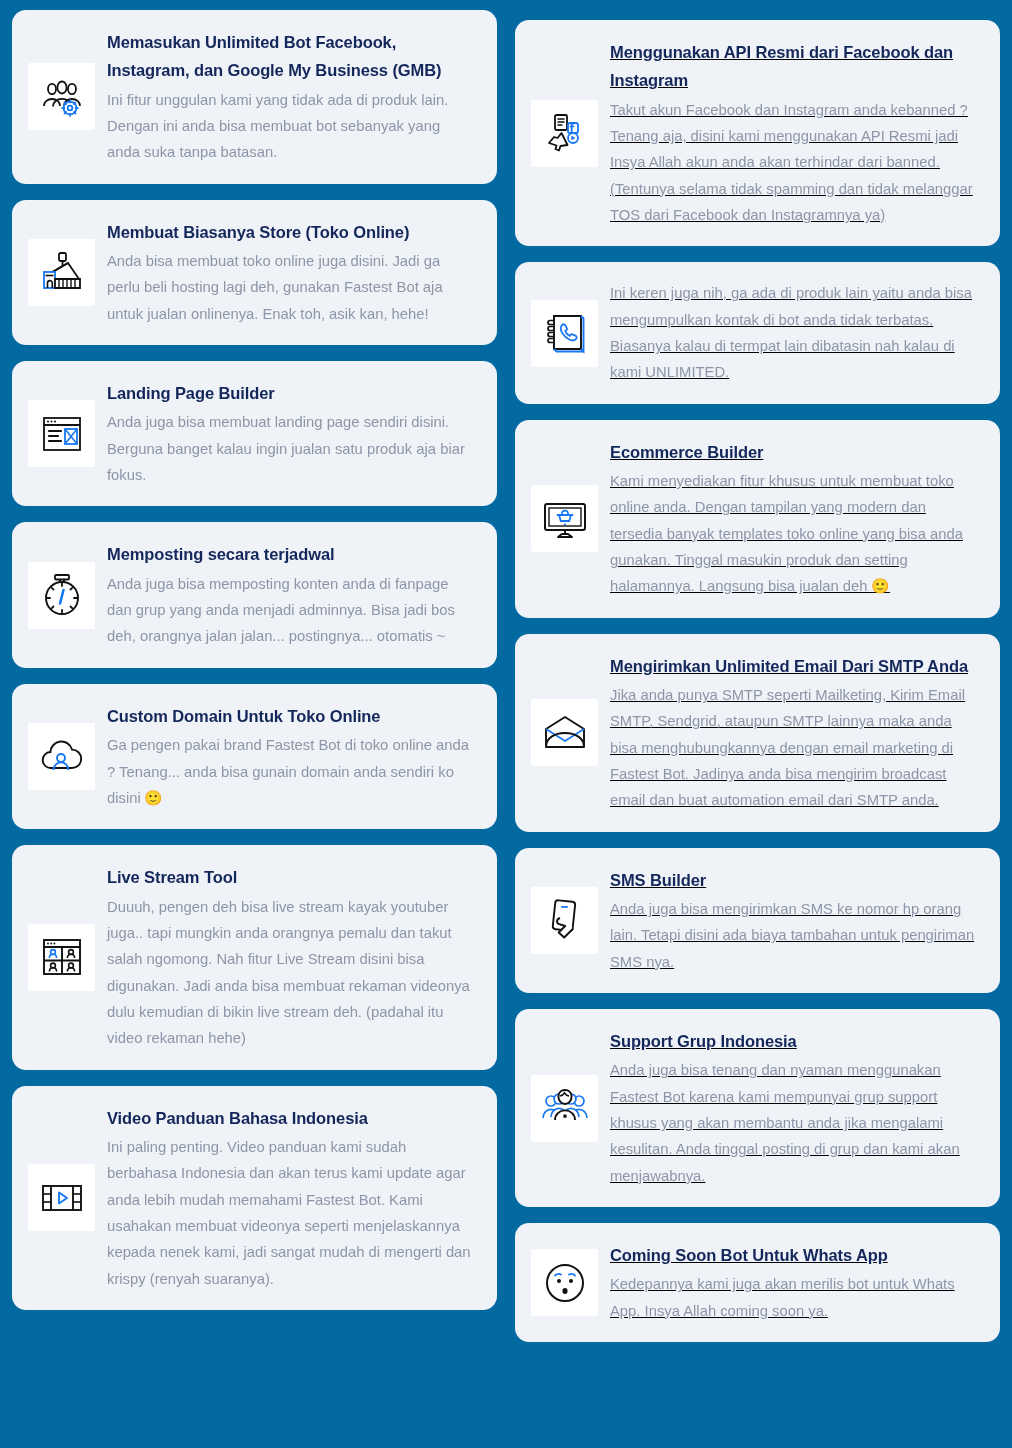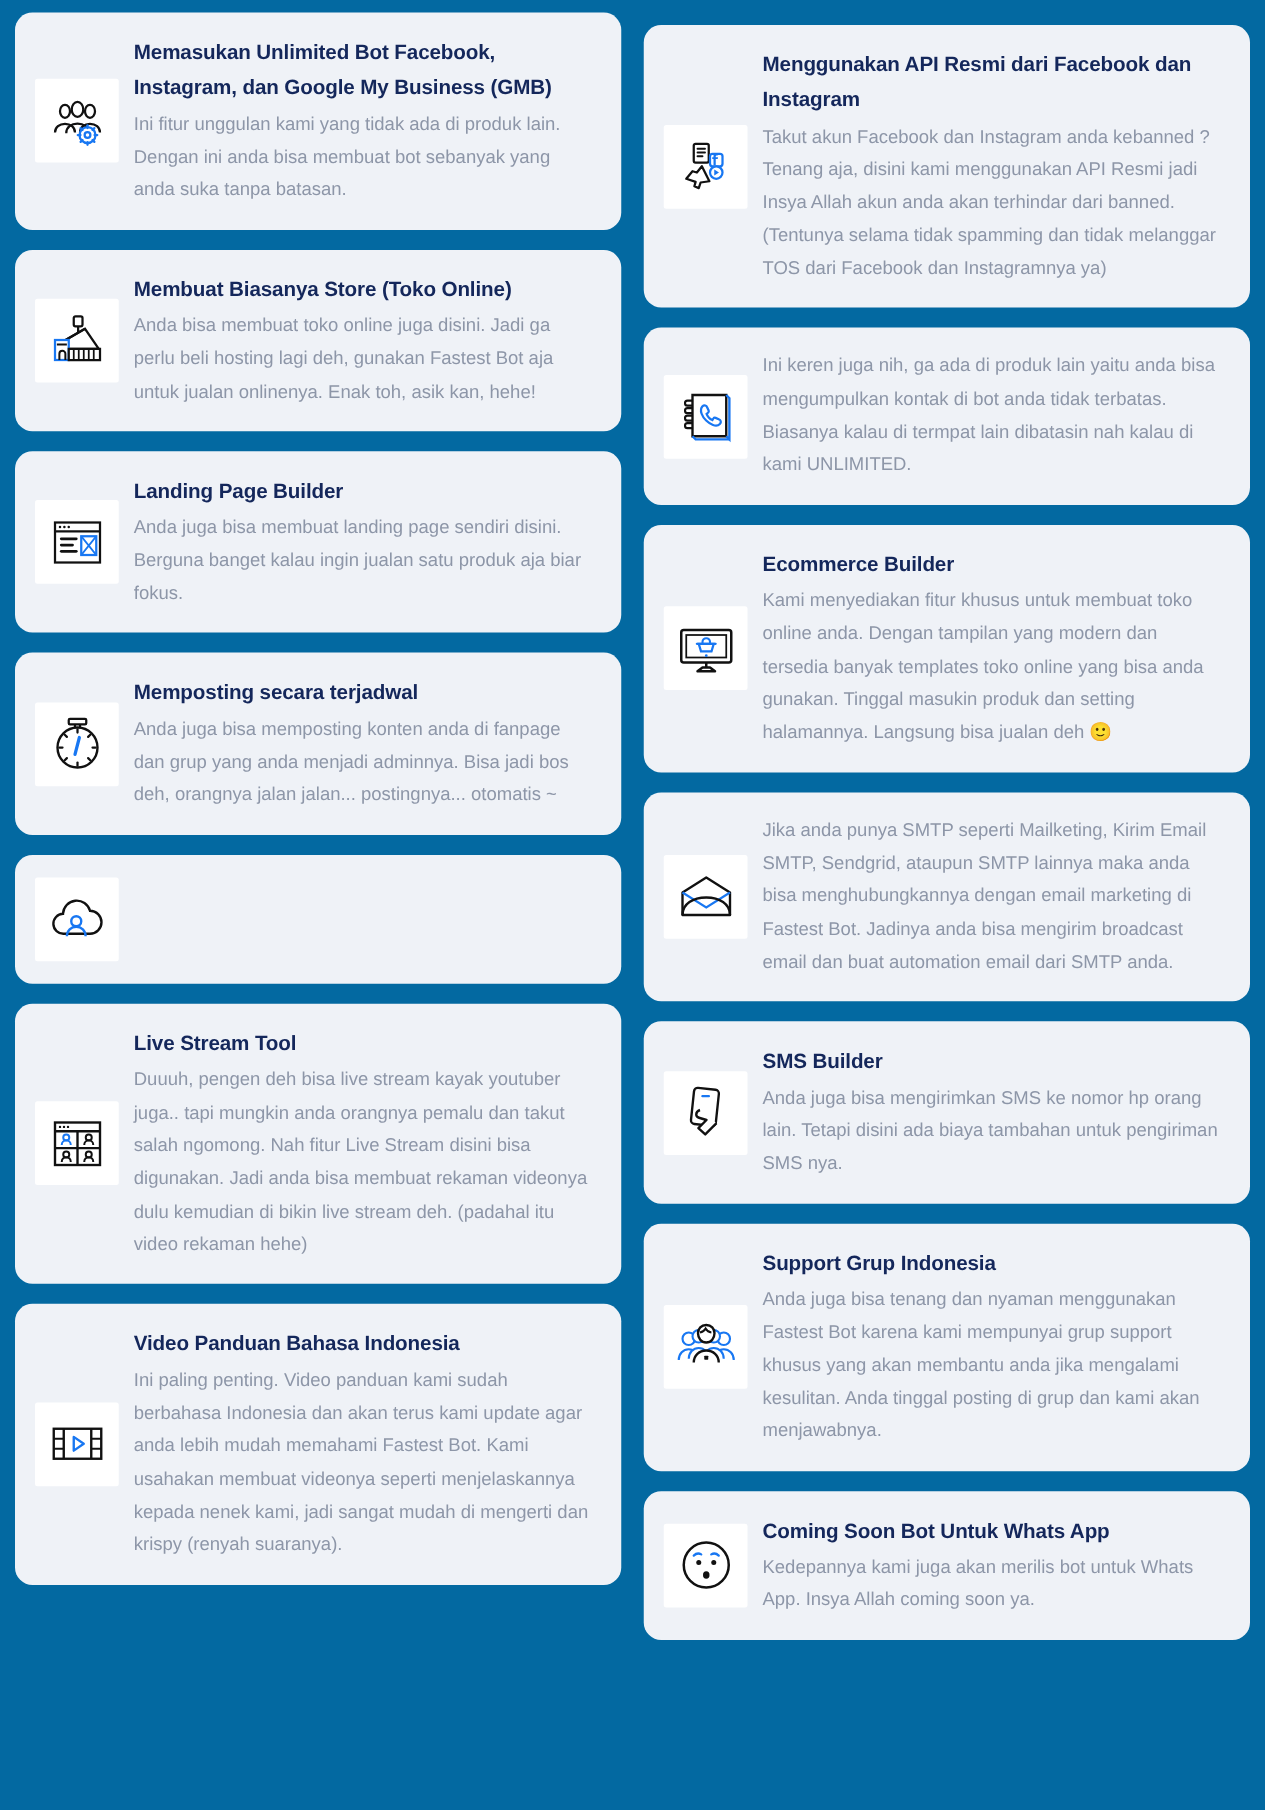--- a/index.html
+++ b/index.html
@@ -26,21 +26,21 @@
     gap: 18px;
     padding: 0 12px;
   }
   .column {
     flex: 1 1 0;
     display: flex;
     flex-direction: column;
     gap: 16px;
     min-width: 0;
   }
-  .column.right { padding-top: 10px; }
+  .column.right { padding-top: 10px; text-decoration: underline; }
 
   .feature-card {
     background: #eff2f7;
     border-radius: 14px;
     display: flex;
     align-items: center;
     gap: 12px;
     padding: 18px 22px 18px 16px;
   }
   .card-icon {
@@ -188,20 +188,24 @@
       </div>
 
       <div class="feature-card">
         <div class="card-icon">
           <svg width="48" height="48" viewBox="0 0 48 48" fill="none">
             <path d="M13 36a8 8 0 0 1-.6-16A11 11 0 0 1 34 17.6 8.2 8.2 0 0 1 34 36Z" stroke="#111" stroke-width="1.9" fill="#fff"></path>
             <circle cx="23" cy="26" r="4" stroke="#1877f2" stroke-width="1.9" fill="#fff"></circle>
             <path d="M15.5 38c0-4.4 3.4-7.6 7.5-7.6s7.5 3.2 7.5 7.6" stroke="#1877f2" stroke-width="1.9" fill="none"></path>
           </svg>
         </div>
+        <div class="card-body">
+          <h3 class="card-title">Custom Domain Untuk Toko Online</h3>
+          <p class="card-text">Ga pengen pakai brand Fastest Bot di toko online anda ? Tenang... anda bisa gunain domain anda sendiri ko disini 🙂</p>
+        </div>
       </div>
 
       <div class="feature-card">
         <div class="card-icon">
           <svg width="48" height="48" viewBox="0 0 48 48" fill="none">
             <rect x="6" y="7" width="36" height="34" stroke="#111" stroke-width="1.9" fill="#fff"></rect>
             <line x1="6" y1="14" x2="42" y2="14" stroke="#111" stroke-width="1.9"></line>
             <g fill="#111">
                 <circle cx="10" cy="10.5" r="0.95"></circle>
                 <circle cx="13.2" cy="10.5" r="0.95"></circle>
@@ -311,20 +315,21 @@
 
       <div class="feature-card">
         <div class="card-icon">
           <svg width="48" height="48" viewBox="0 0 48 48" fill="none">
             <path d="M5 20 L24 8 L43 20 V38 H5 Z" stroke="#111" stroke-width="1.9" fill="#fff" stroke-linejoin="round"></path>
             <path d="M5 20l19 12 19-12" stroke="#1877f2" stroke-width="1.7" fill="none"></path>
             <path d="M5 38c0-9 8.5-14 19-14s19 5 19 14" stroke="#111" stroke-width="1.9" fill="none"></path>
           </svg>
         </div>
         <div class="card-body">
+          <h3 class="card-title">Mengirimkan Unlimited Email Dari SMTP Anda</h3>
           <p class="card-text">Jika anda punya SMTP seperti Mailketing, Kirim Email SMTP, Sendgrid, ataupun SMTP lainnya maka anda bisa menghubungkannya dengan email marketing di Fastest Bot. Jadinya anda bisa mengirim broadcast email dan buat automation email dari SMTP anda.</p>
         </div>
       </div>
 
       <div class="feature-card">
         <div class="card-icon">
           <svg width="48" height="48" viewBox="0 0 48 48" fill="none">
             <rect x="13" y="5" width="20" height="29" rx="3" transform="rotate(6 23 19)" stroke="#111" stroke-width="1.9" fill="#fff"></rect>
             <rect x="20" y="10" width="7" height="1.8" rx="0.9" fill="#1877f2"></rect>
             <path d="M19 22c-1.8.6-3 2-3 3.6 0 1.3.8 2.2 2.2 2.6l6 1.8-6.5 6.5 5.5 5 9-9" stroke="#111" stroke-width="1.9" fill="#fff" stroke-linejoin="round"></path>

